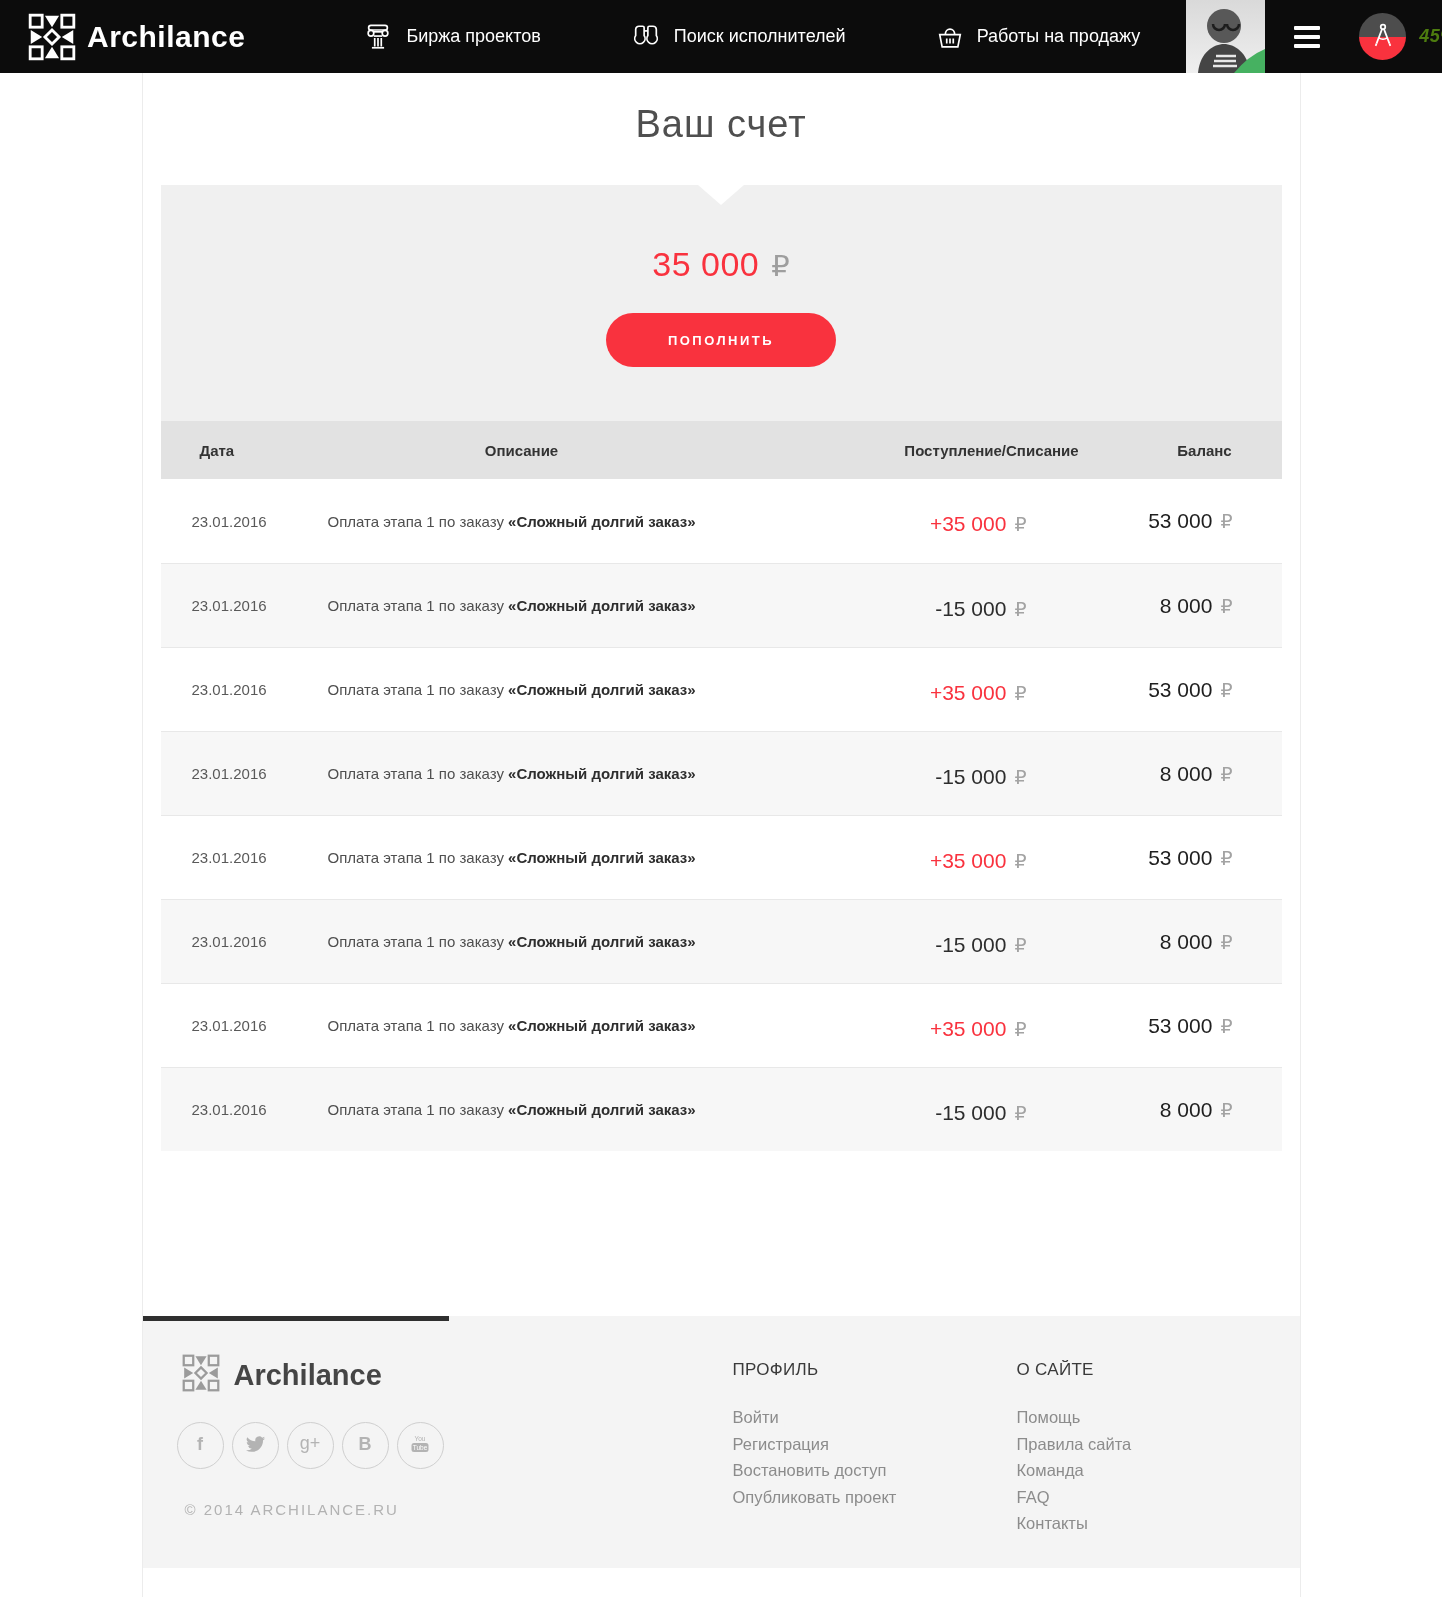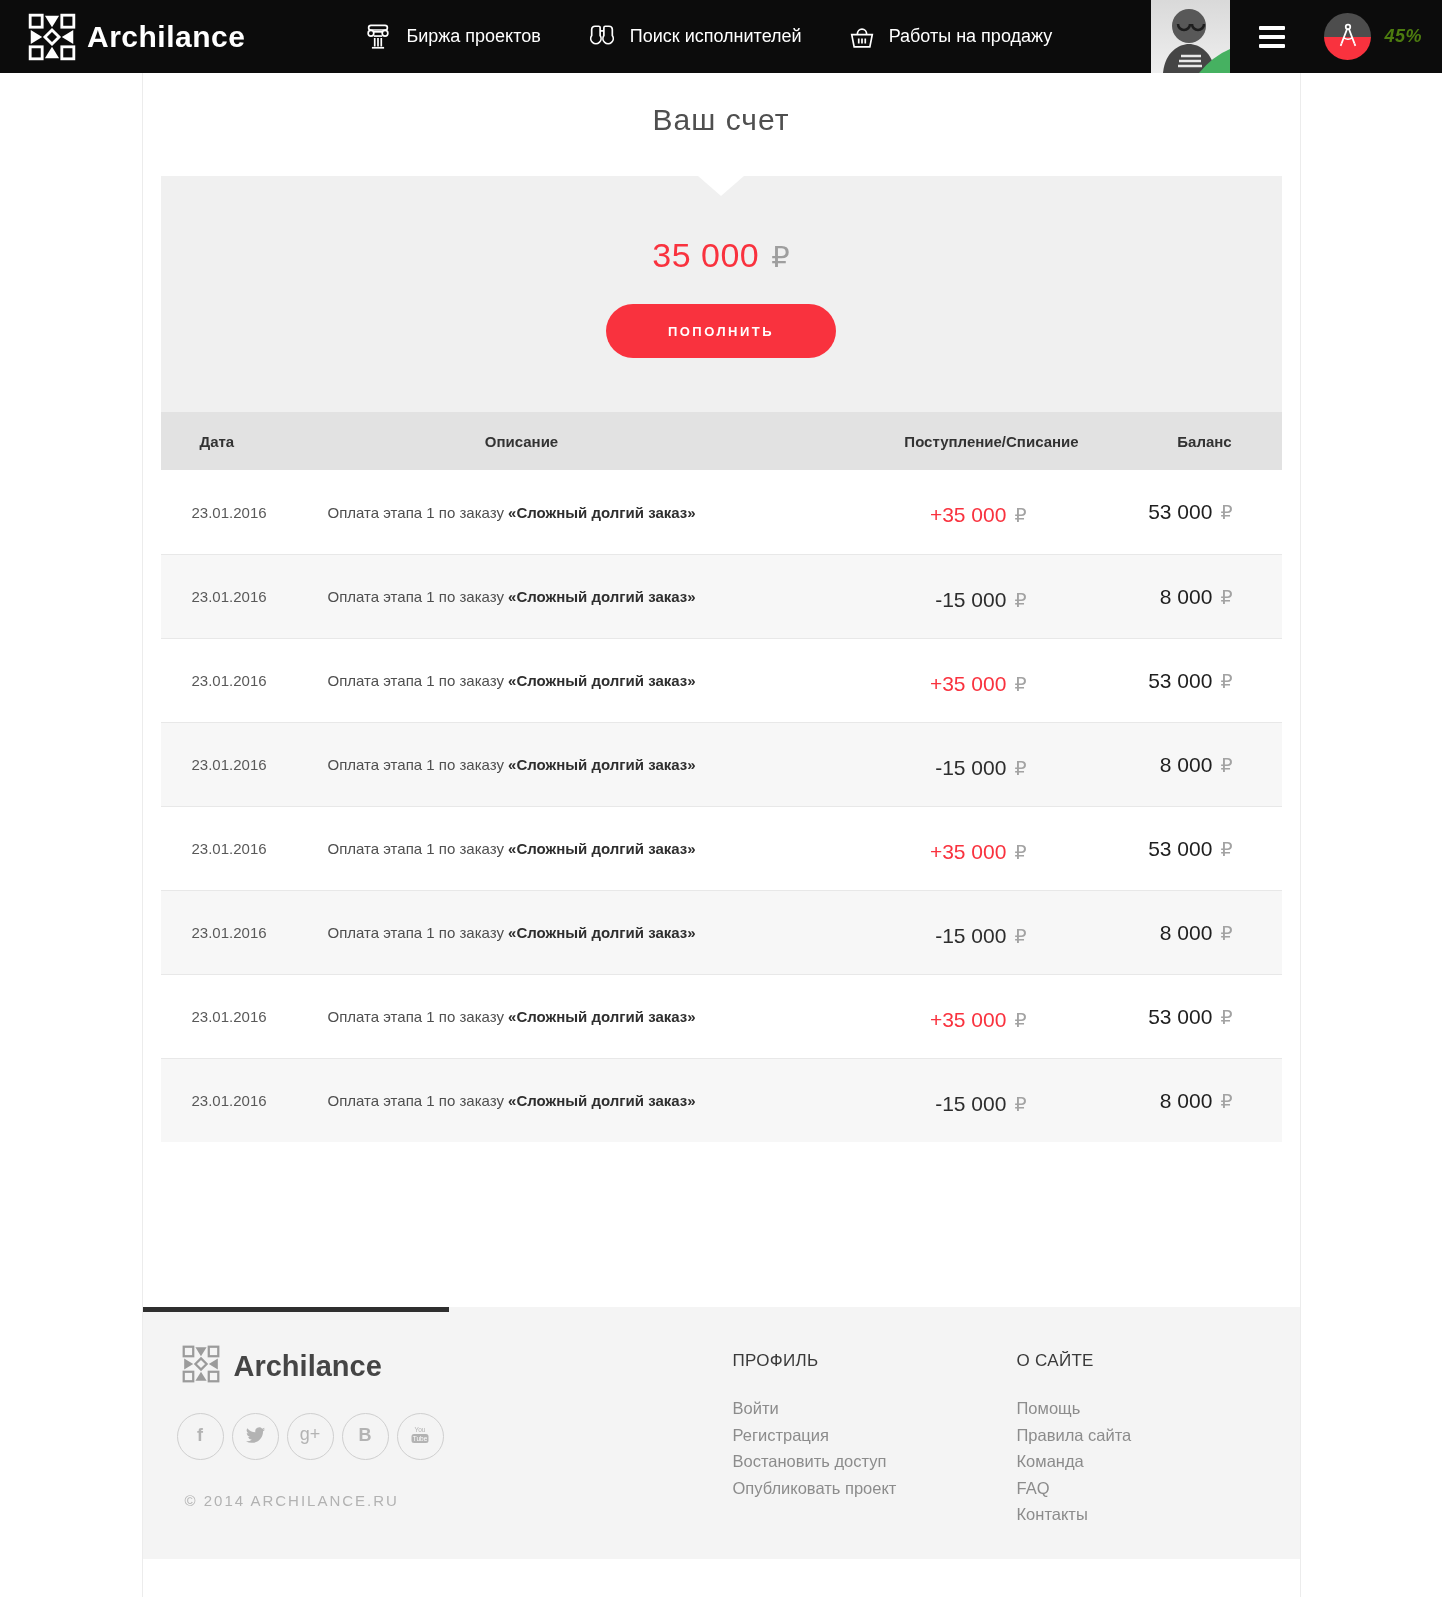--- a/index.html
+++ b/index.html
@@ -13,42 +13,42 @@
   
   .topbar {
     height:73px; background:#0c0c0c; display:flex; align-items:center;
     padding-left:28px; position:relative;
   }
   .brand { display:flex; align-items:center; cursor:pointer; }
   .brand svg { display:block; }
   .brand-name {
     color:#fff; font-size:30px; font-weight:600; letter-spacing:.5px; margin-left:11px;
   }
-  .main-nav { display:flex; align-items:center; margin-left:118px; }
+  .main-nav { display:flex; align-items:center; margin-left:118px;gap:44px; }
   .nav-item { display:flex; align-items:center; margin-right:46px; cursor:pointer; }
   .nav-item svg { display:block; }
   .nav-item .nav-label { color:#fff; font-size:18px; margin-left:13px; white-space:nowrap; }
   .top-right { margin-left:auto; display:flex; align-items:center; height:73px; padding-right:20px; }
   .avatar { width:79px; height:73px; overflow:hidden; cursor:pointer; }
   .hamburger { width:26px; margin-left:29px; cursor:pointer; }
   .hamburger span { display:block; height:4px; background:#fff; border-radius:1px; margin:5px 0; }
   .progress-badge {
     width:47px; height:47px; border-radius:50%; margin-left:39px;
     background:linear-gradient(to bottom,#4d4d4d 0%,#4d4d4d 52%,#f9323e 52%,#f9323e 100%);
     display:flex; align-items:center; justify-content:center;
   }
   .progress-value { color:#4d7c0f; font-size:18px; font-weight:700; letter-spacing:.5px; margin-left:13px;font-style:italic; }
 
   
   .container {
     width:1159px; margin:0 auto; border-left:1px solid #ececec; border-right:1px solid #ececec;
     min-height:1524px; background:#fff;
   }
   .page-title {
-    text-align:center; font-size:30px; font-weight:300; color:#4f4f4f;
+    text-align:center; font-size:38px; font-weight:300; color:#4f4f4f;
     letter-spacing:1px; padding-top:30px;
   }
 
   
   .balance-panel {
     margin:39px 18px 0; height:236px; background:#f0f0f0; position:relative; text-align:center;
   }
   .notch {
     position:absolute; top:0; left:50%; transform:translateX(-50%);
     width:0; height:0; border-left:23px solid transparent; border-right:23px solid transparent;

